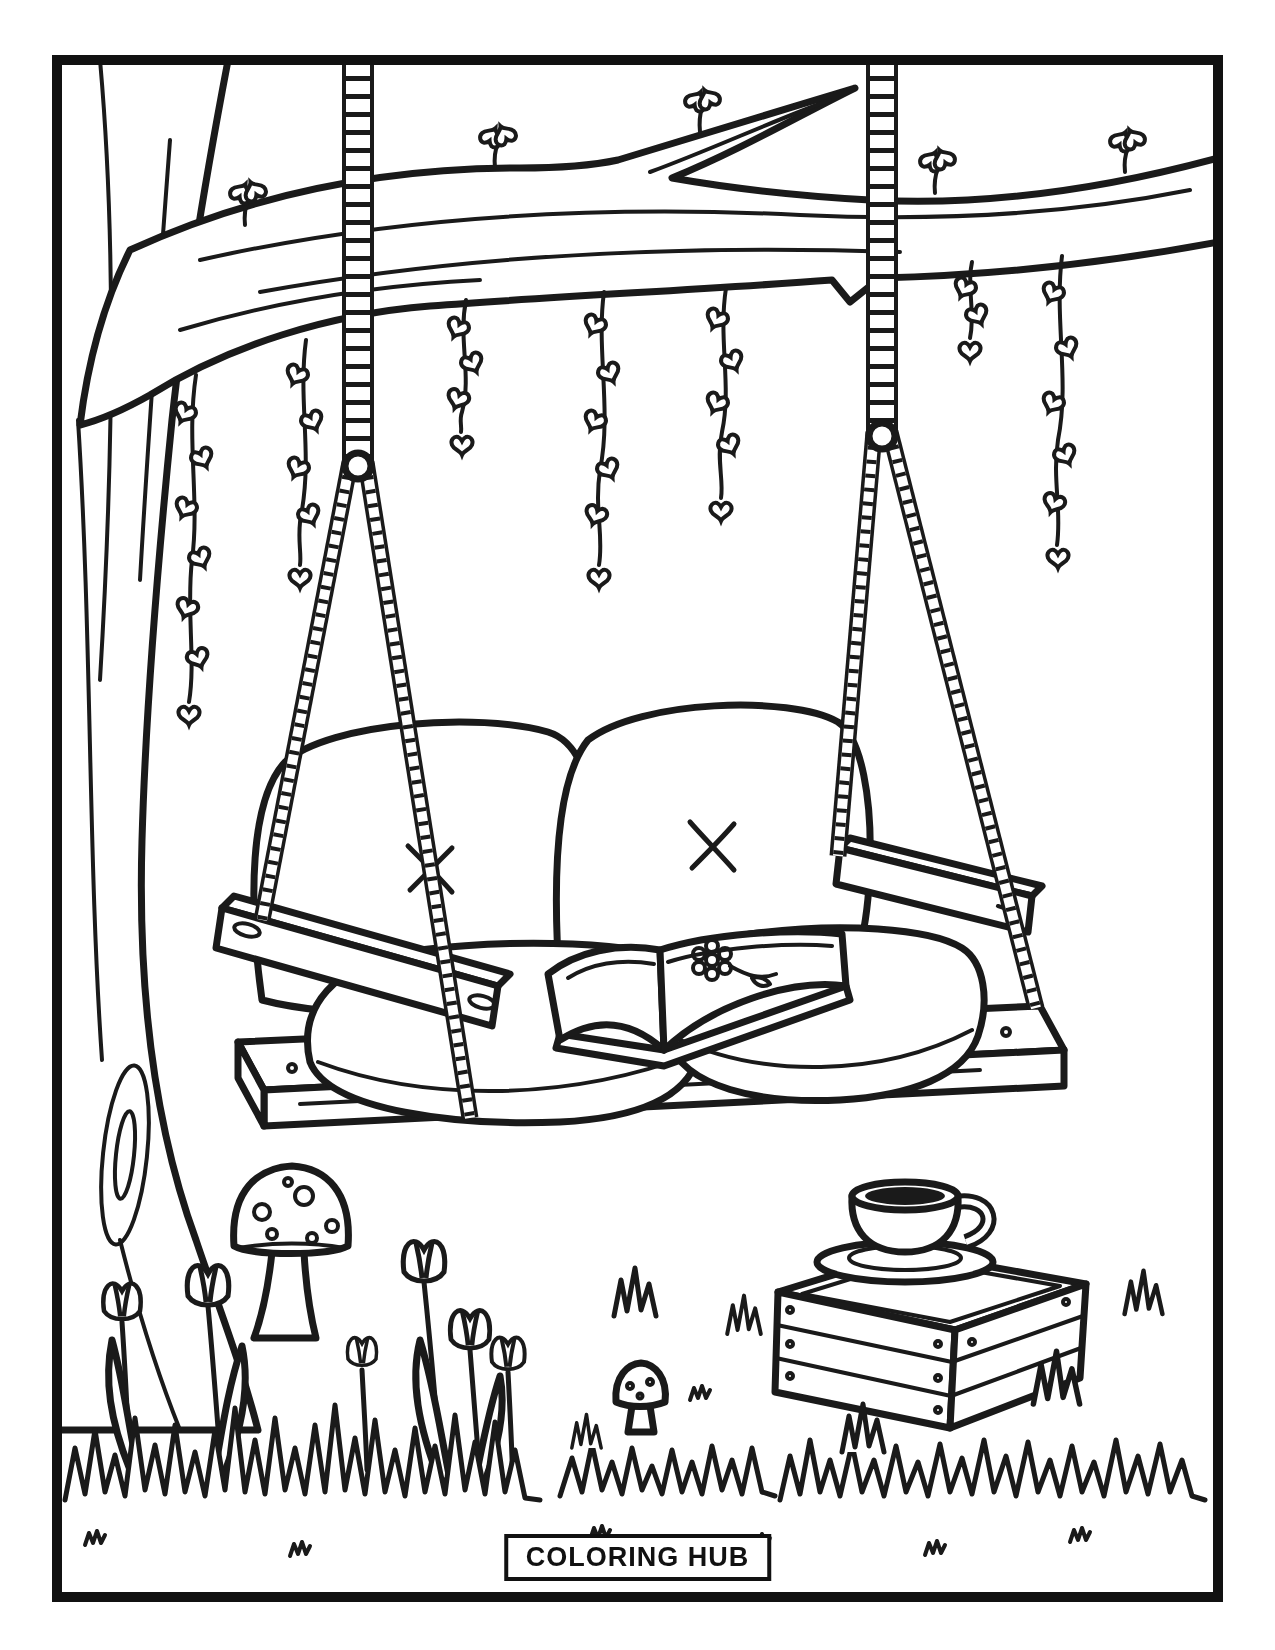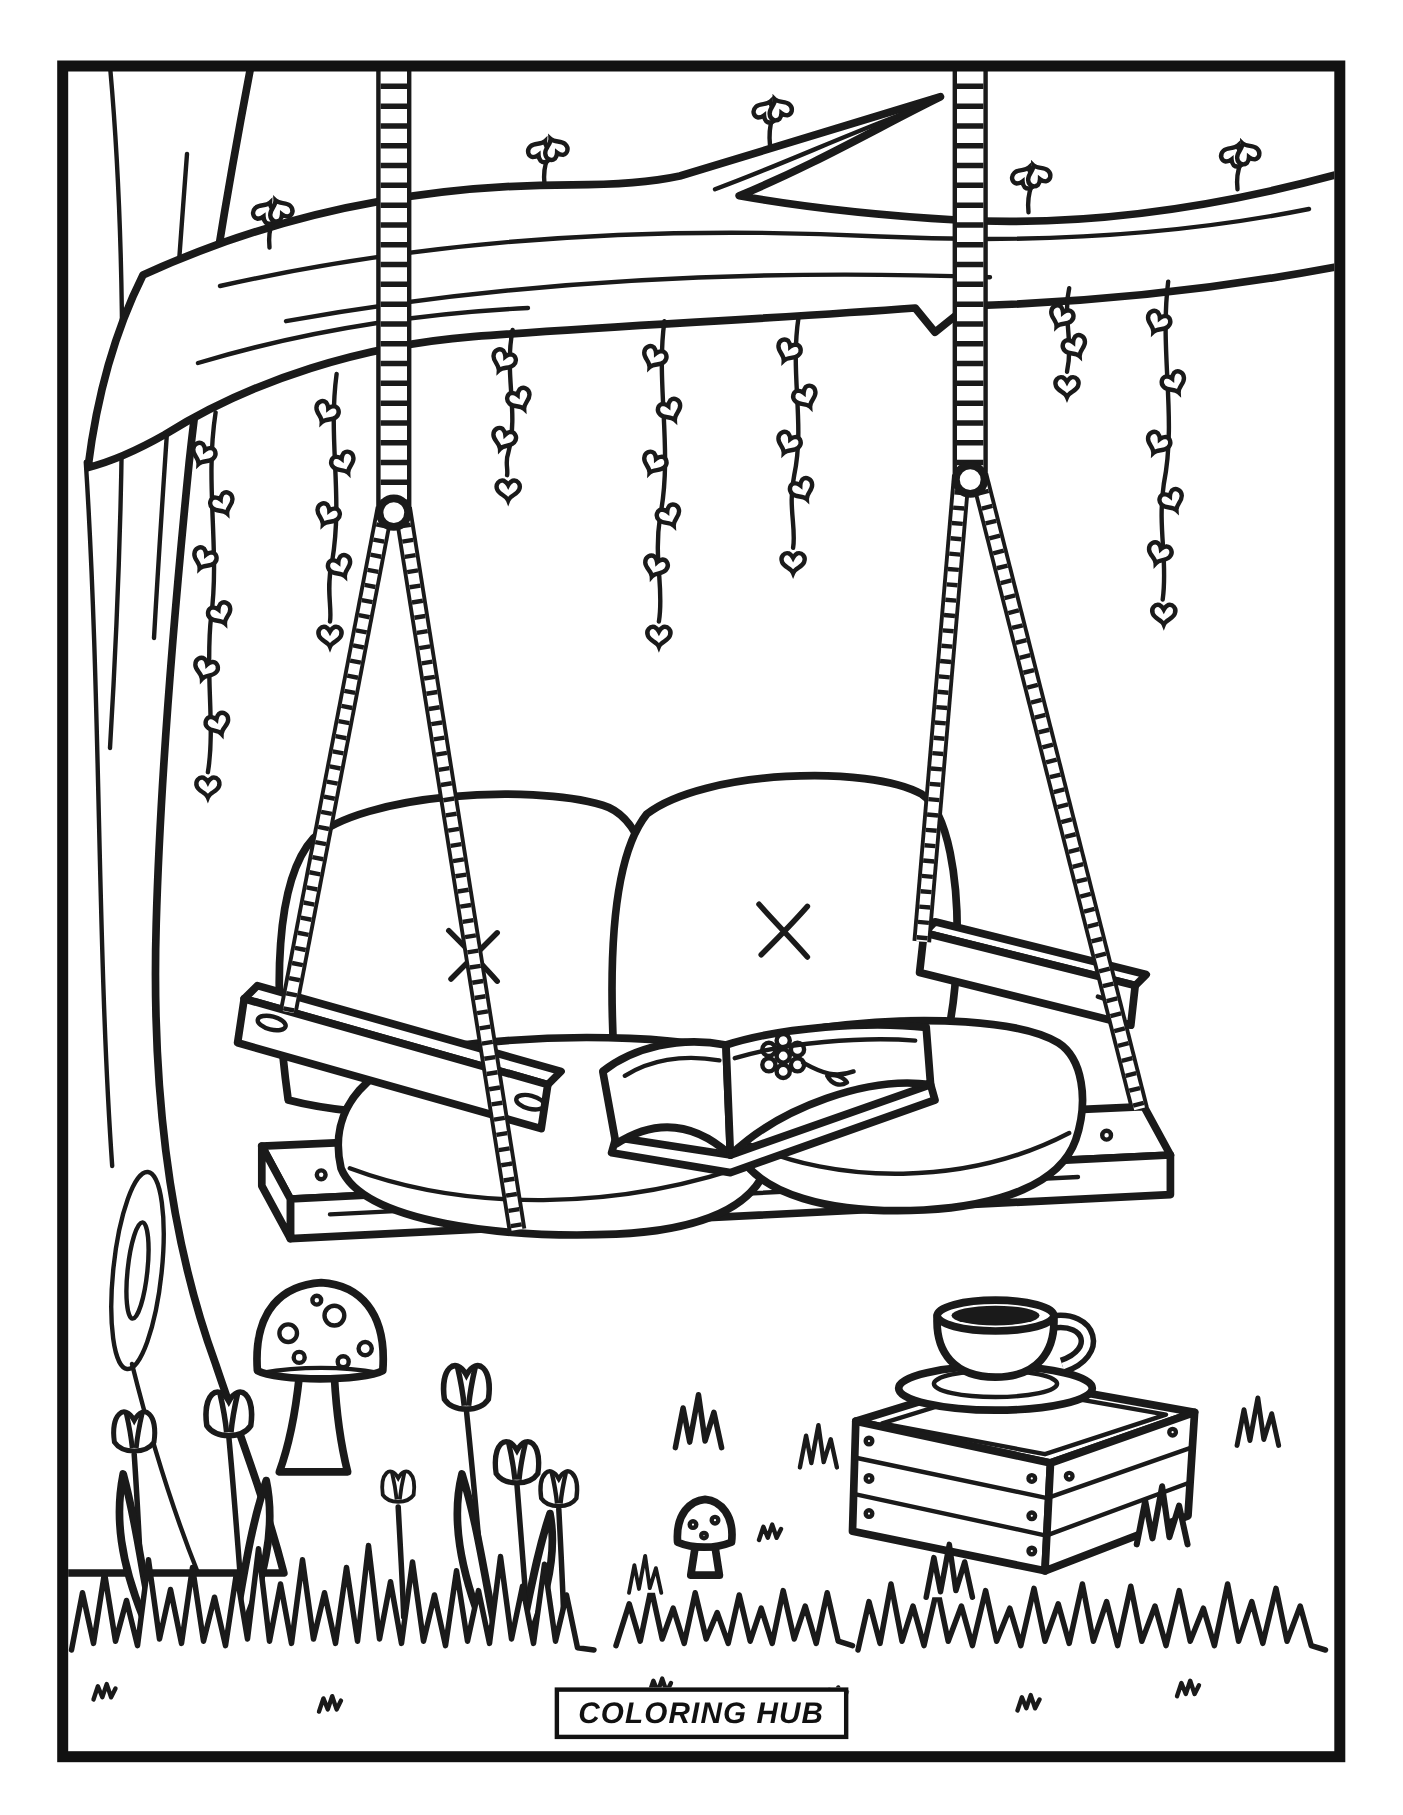--- a/index.html
+++ b/index.html
@@ -1,21 +1,21 @@
 <!DOCTYPE html>
 <html><head>
 <meta charset="utf-8">
 <style>
   html,body{margin:0;padding:0;background:#ffffff;}
   .page{position:relative;width:1275px;height:1650px;background:#ffffff;overflow:hidden;
         font-family:"Liberation Sans",sans-serif;}
   .page svg{position:absolute;left:0;top:0;display:block;}
   .brand-badge{position:absolute;left:50%;top:1534px;transform:translateX(-50%);
         background:#ffffff;border:4px solid #111;padding:4px 18px;
-        font-weight:800;font-size:27px;letter-spacing:1px;color:#111;white-space:nowrap;font-style:italic;}
+        font-weight:800;font-size:27px;letter-spacing:1px;color:#111;white-space:nowrap;}
   .stroke{fill:#ffffff;stroke:#1a1a1a;stroke-width:7;stroke-linecap:round;stroke-linejoin:round;}
   .lineonly{fill:none;stroke:#1a1a1a;stroke-width:5;stroke-linecap:round;stroke-linejoin:round;}
   .thin{fill:none;stroke:#1a1a1a;stroke-width:4;stroke-linecap:round;stroke-linejoin:round;}
 </style>
 </head>
 <body>
 
 <div class="page">
 <svg width="1275" height="1650" viewBox="0 0 1275 1650">
   <defs>

